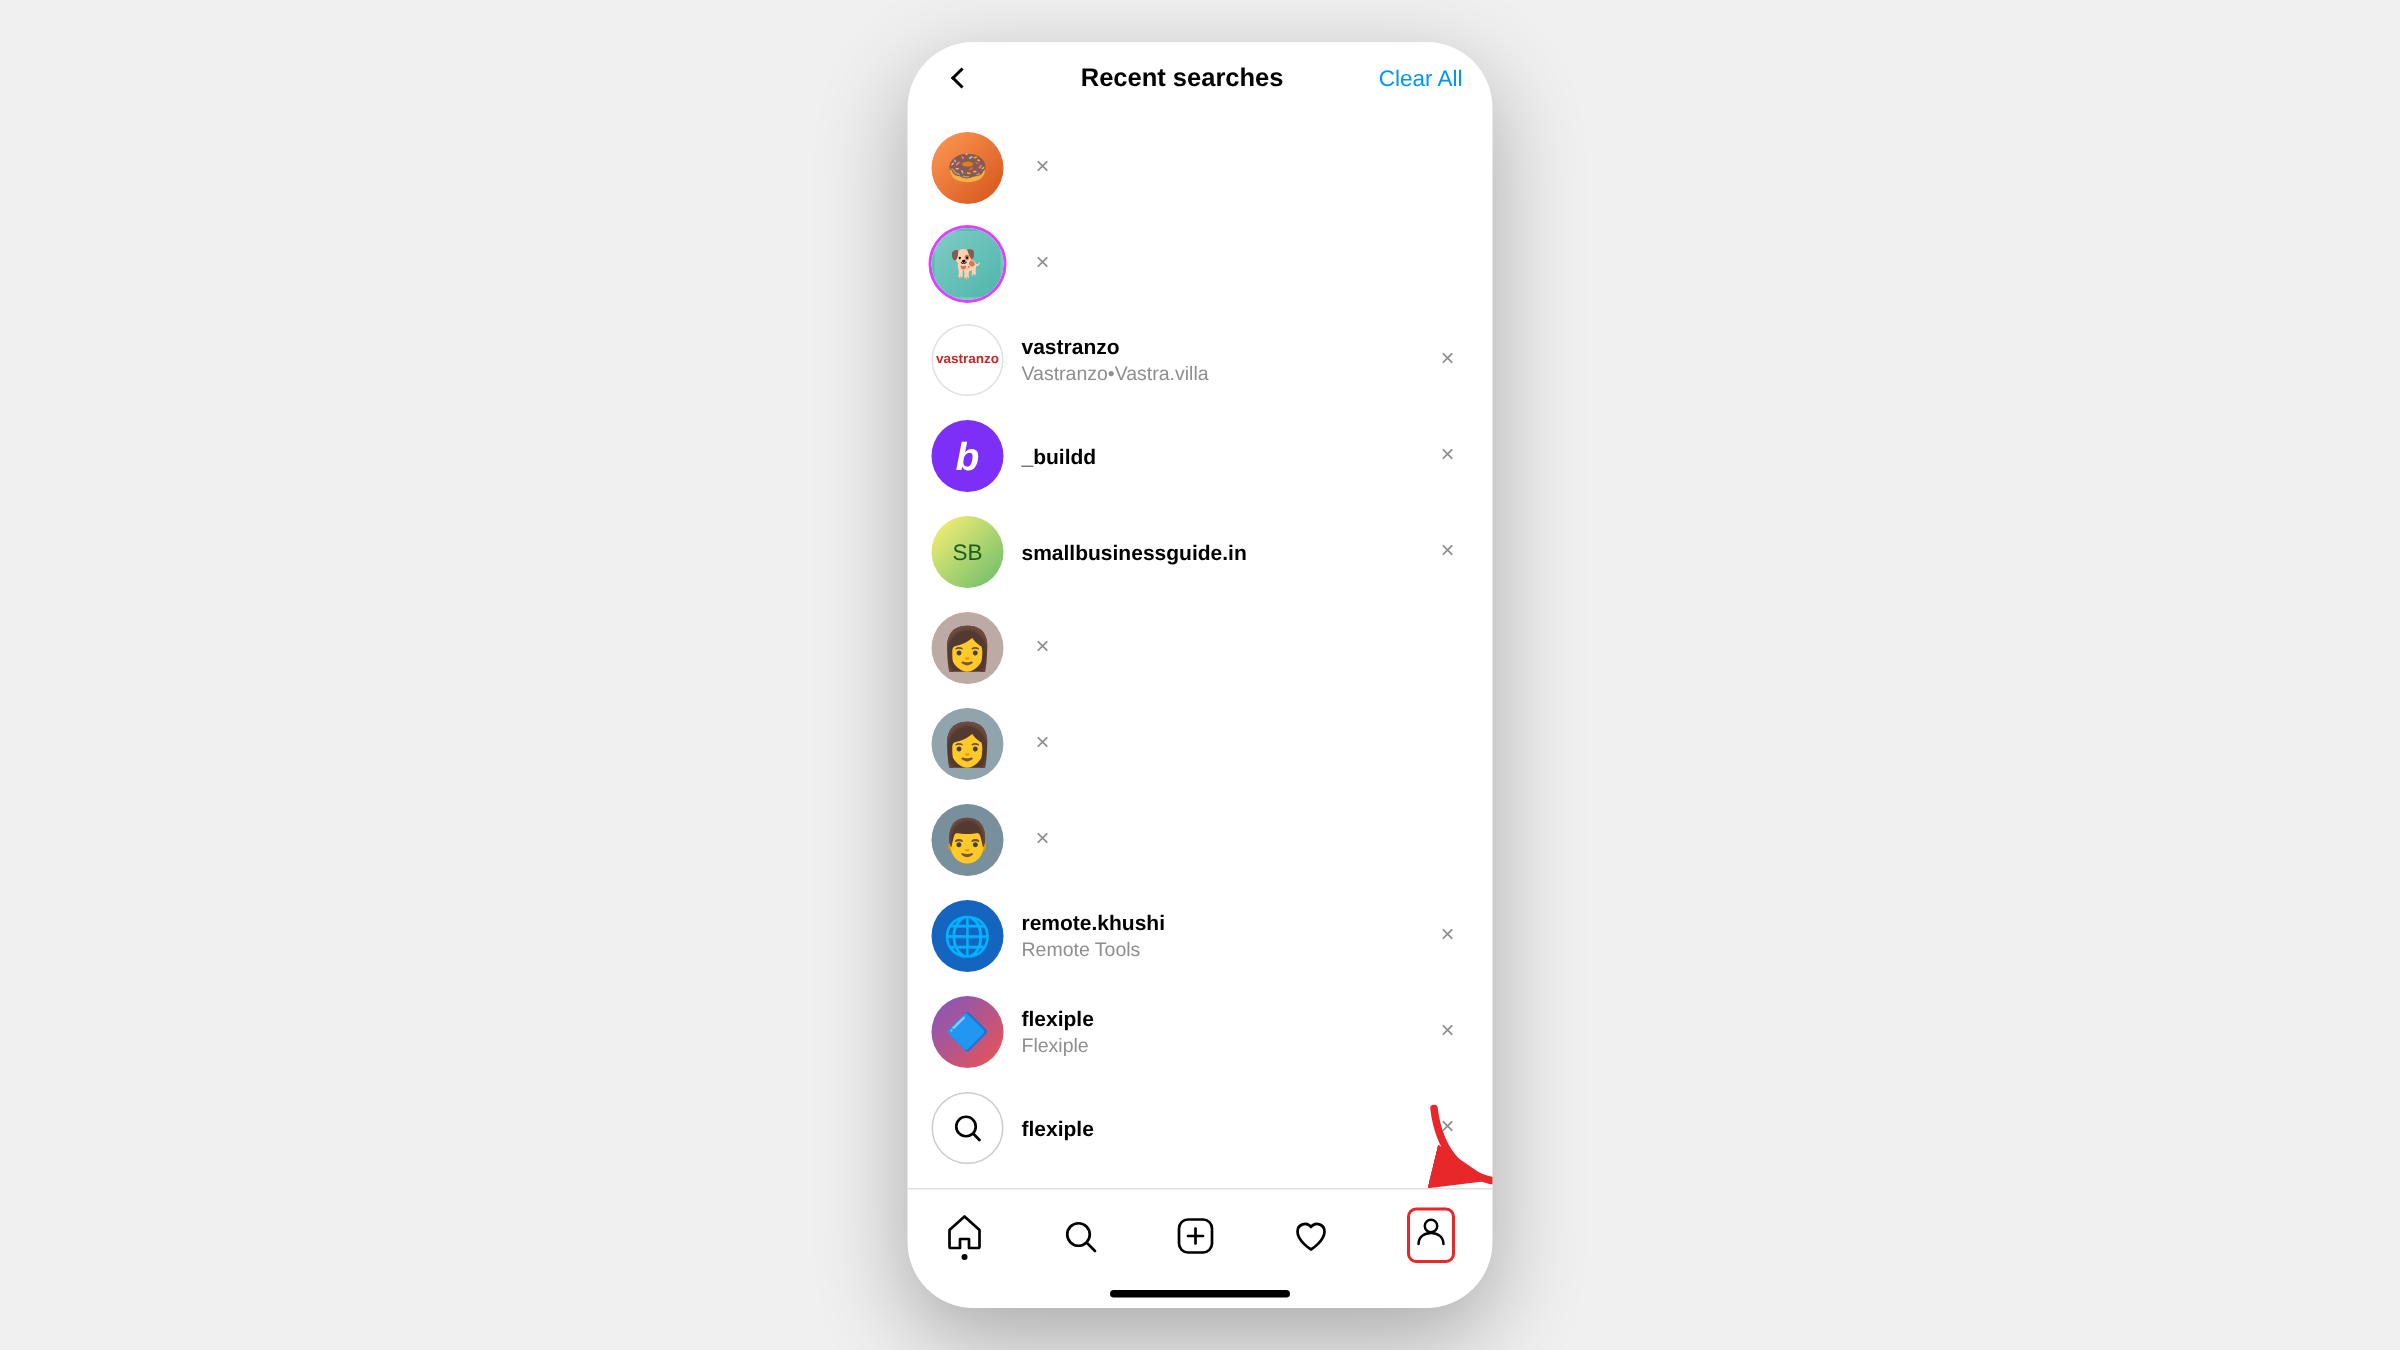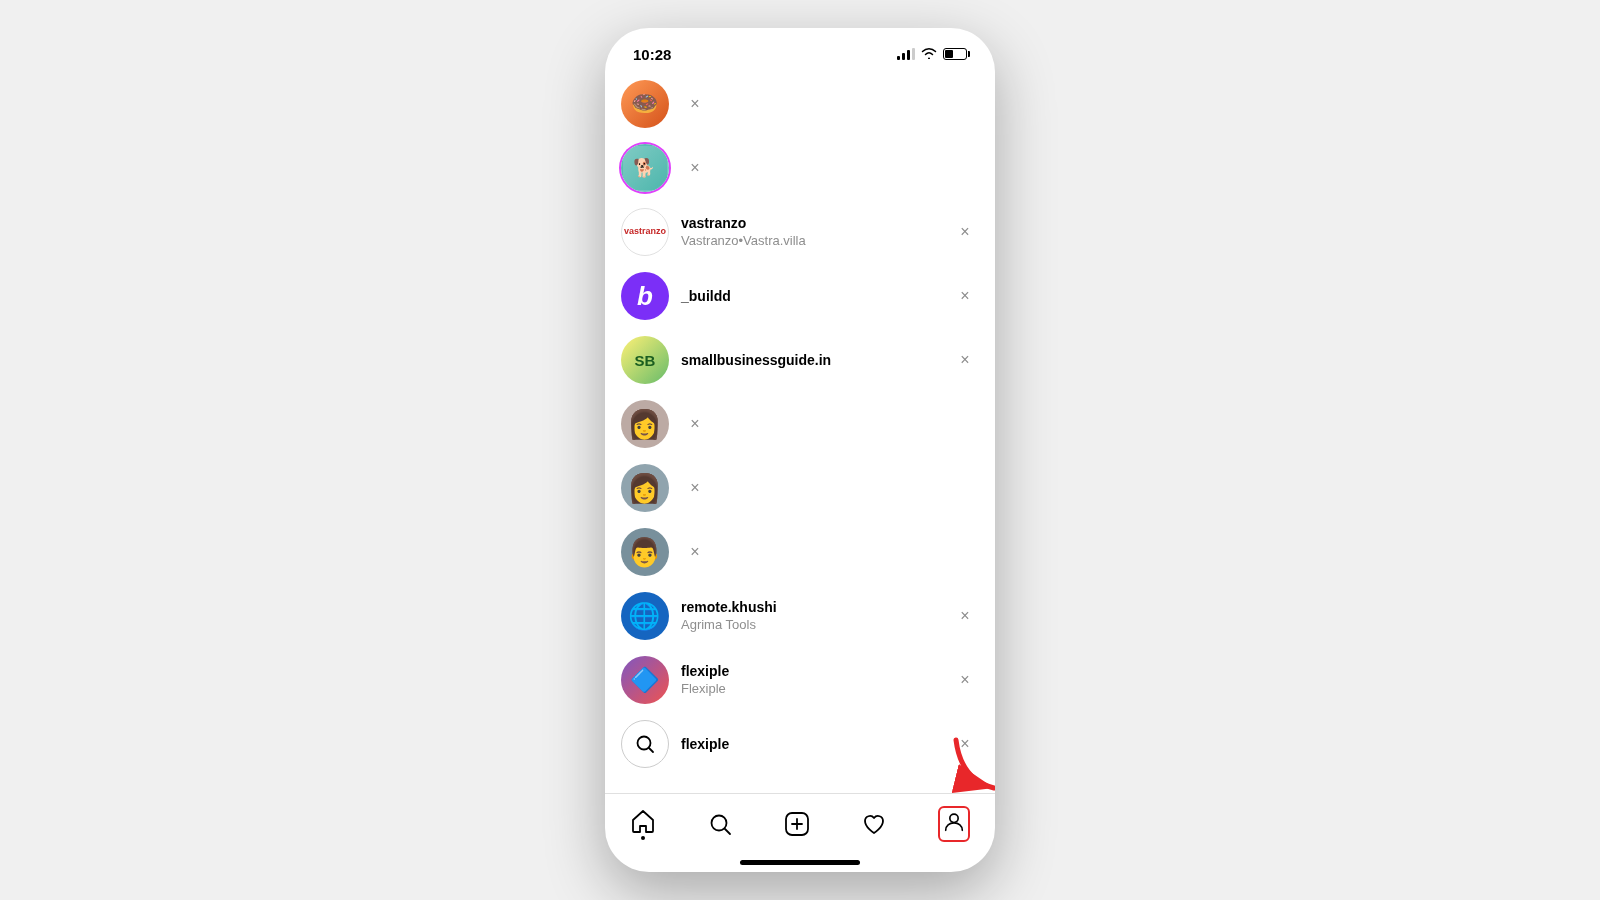--- a/index.html
+++ b/index.html
@@ -272,42 +272,28 @@
     .av-flexiple {
       background: linear-gradient(135deg, #7e57c2, #ef5350);
       font-size: 22px;
     }
   </style>
 </head>
 <body>
 
 <div class="phone-frame">
 
-  <div class="status-bar">
-    <span class="status-time">10:28</span>
-    <div class="status-icons">
-      <div class="signal-bars">
-        <div class="signal-bar" style="height:4px"></div>
-        <div class="signal-bar" style="height:7px"></div>
-        <div class="signal-bar" style="height:10px"></div>
-        <div class="signal-bar" style="height:12px; background:#ccc"></div>
-      </div>
-      <span class="wifi-icon">
-        <svg width="16" height="12" viewBox="0 0 16 12" fill="none">
-          <path d="M8 10.5a1 1 0 1 1 0 2 1 1 0 0 1 0-2z" fill="#000"></path>
-          <path d="M4.5 7.5C5.7 6.3 6.8 5.7 8 5.7s2.3.6 3.5 1.8" stroke="#000" stroke-width="1.5" stroke-linecap="round" fill="none"></path>
-          <path d="M1.5 4.5C3.3 2.7 5.5 1.7 8 1.7s4.7 1 6.5 2.8" stroke="#000" stroke-width="1.5" stroke-linecap="round" fill="none"></path>
-        </svg>
-      </span>
-      <div class="battery-icon">
-        <div class="battery-fill"></div>
-      </div>
-    </div>
+
+  <div class="header">
+    <div class="back-btn">
+      <div class="back-chevron"></div>
+    </div>
+    <span class="header-title">Recent searches</span>
+    <span class="clear-all-btn">Clear All</span>
   </div>
-
 
   <div class="search-list">
 
     <div class="search-item">
       <div class="avatar av-priyam">
         <span>🍩</span>
       </div>
       <div class="remove-btn">×</div>
     </div>
 
@@ -335,21 +321,21 @@
       </div>
       <div class="item-info">
         <div class="item-username">_buildd</div>
         <div class="item-subtext"></div>
       </div>
       <div class="remove-btn">×</div>
     </div>
 
     <div class="search-item">
       <div class="avatar av-sb">
-        <span style="font-size:15px; font-weight:700;">SB</span>
+        <span style="font-size:15px; font-weight:400;">SB</span>
       </div>
       <div class="item-info">
         <div class="item-username">smallbusinessguide.in</div>
         <div class="item-subtext"></div>
       </div>
       <div class="remove-btn">×</div>
     </div>
 
     <div class="search-item">
       <div class="avatar av-khushi">
@@ -371,21 +357,21 @@
       </div>
       <div class="remove-btn">×</div>
     </div>
 
     <div class="search-item">
       <div class="avatar av-remote">
         <span style="font-size:26px;">🌐</span>
       </div>
       <div class="item-info">
         <div class="item-username">remote.khushi</div>
-        <div class="item-subtext">Agrima Tools</div>
+        <div class="item-subtext">Remote Tools</div>
       </div>
       <div class="remove-btn">×</div>
     </div>
 
     <div class="search-item">
       <div class="avatar av-flexiple">
         <span style="font-size:24px;">🔷</span>
       </div>
       <div class="item-info">
         <div class="item-username">flexiple</div>

